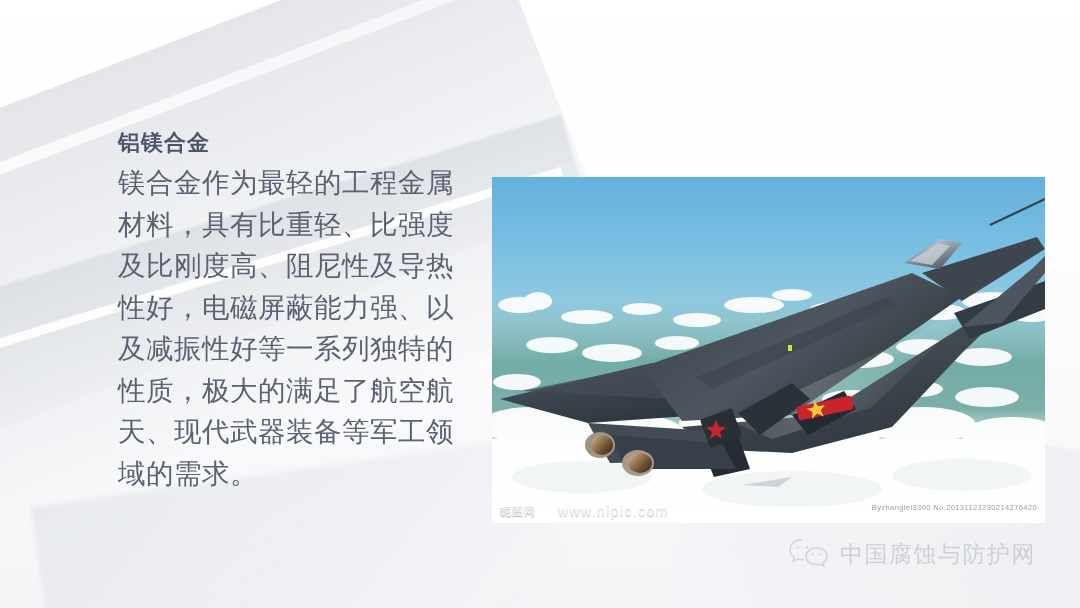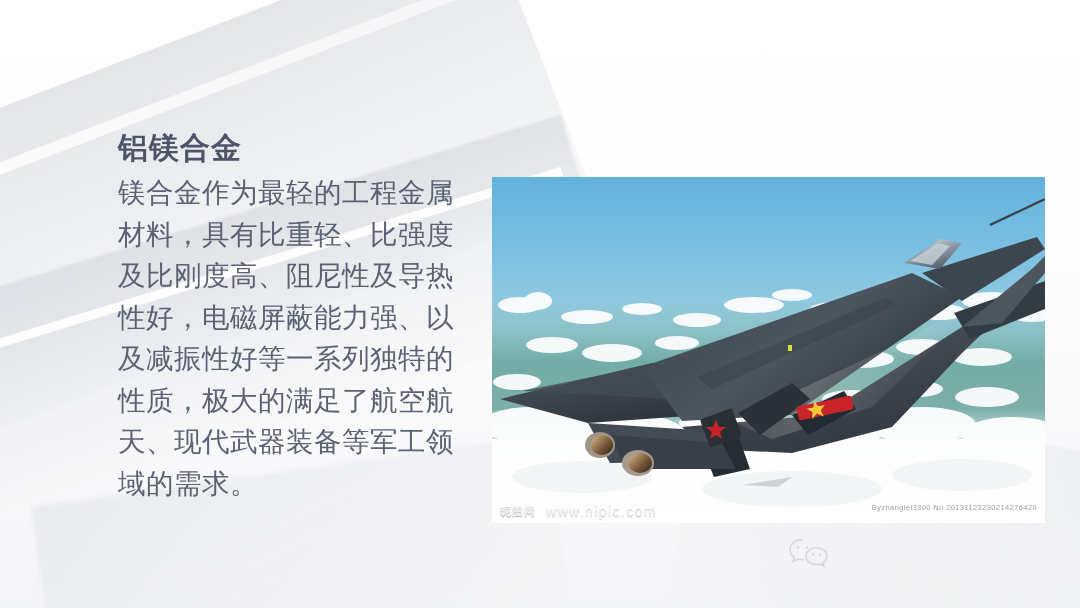--- a/index.html
+++ b/index.html
@@ -69,21 +69,21 @@
     filter:blur(2px);
   }
 
   
   #text-col {
     position:absolute;
     left:118px; top:130px;
     width:352px;
   }
   #heading {
-    font-size:30px;
+    font-size:22px;
     font-weight:bold;
     color:#4c5468;
     letter-spacing:1px;
     line-height:1.2;
     margin-bottom:6px;
   }
   #body-text {
     font-size:27.5px;
     color:#5b6273;
     line-height:41.5px;
@@ -106,21 +106,21 @@
     right:8px; bottom:11px;
     font-size:7.5px;
     color:rgba(120,128,133,.75);
     letter-spacing:.4px;
     font-family:"Liberation Sans",sans-serif;
     white-space:nowrap;
   }
   .photo-wm {
     position:absolute;
     left:8px; bottom:4px;
-    display:flex; align-items:center; gap:10px;
+    display:flex; align-items:center; gap:22px;
     white-space:nowrap;
   }
   .photo-wm .wm-cn {
     font-size:11px; color:rgba(255,255,255,.82);
     font-weight:bold;
     letter-spacing:1px;
     text-shadow:0 1px 1px rgba(0,0,0,.35);
   }
   .photo-wm .wm-url {
     font-size:14px; color:rgba(255,255,255,.78);
@@ -325,15 +325,16 @@
     <span>
       <svg width="44" height="32" viewBox="0 0 44 32" fill="none" stroke="#c2c5ca" stroke-width="1.6">
         <path d="M16.5 3.5C9.6 3.5 4 8.1 4 13.7c0 3.1 1.7 5.9 4.4 7.8L7.2 25.5l4.7-2.4c1.4.4 2.9.6 4.6.6.5 0 1 0 1.5-.1"></path>
         <circle cx="12" cy="11.5" r="1.2" fill="#c2c5ca" stroke="none"></circle>
         <circle cx="21" cy="11.5" r="1.2" fill="#c2c5ca" stroke="none"></circle>
         <path d="M41 20.2c0-4.7-4.7-8.5-10.5-8.5S20 15.5 20 20.2c0 4.7 4.7 8.5 10.5 8.5 1.3 0 2.5-.2 3.6-.5l3.9 2-1-3.3c2.5-1.6 4-4 4-6.7Z"></path>
         <circle cx="27" cy="18.5" r="1.1" fill="#c2c5ca" stroke="none"></circle>
         <circle cx="34" cy="18.5" r="1.1" fill="#c2c5ca" stroke="none"></circle>
       </svg>
     </span>
+    <span id="wm-text">中国腐蚀与防护网</span>
   </div>
 
 </div>
 
 </body></html>

